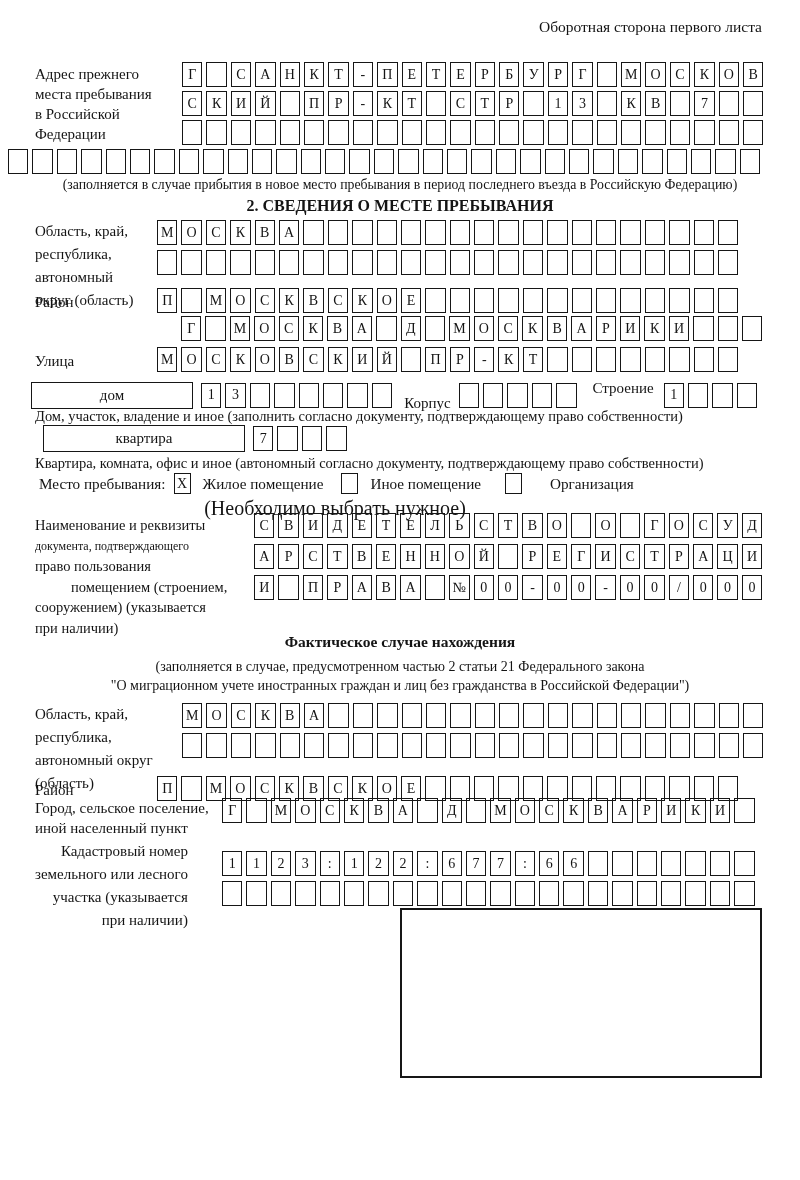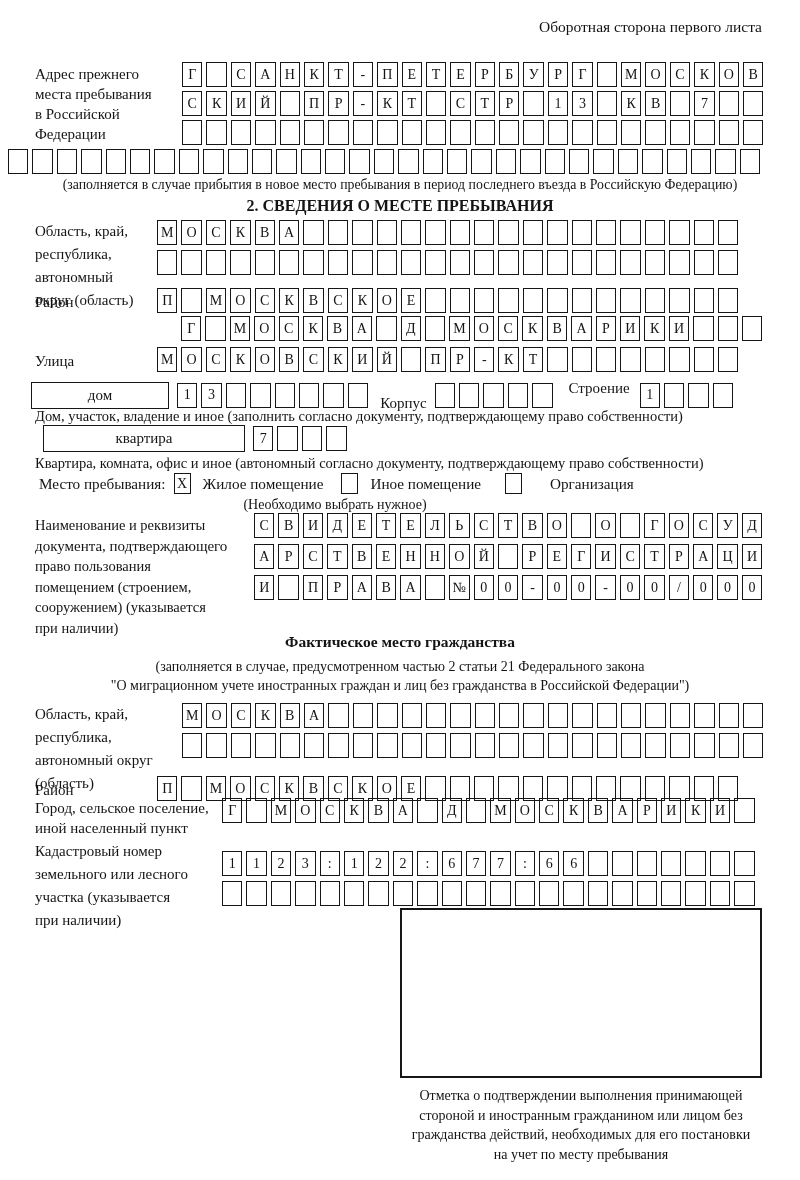--- a/index.html
+++ b/index.html
@@ -289,21 +289,21 @@
       <span class="cell"></span>
       <span class="cell"></span>
       <span class="cell"></span>
       <span class="cell"></span>
       <span class="cell"></span>
       <span class="cell"></span>
       <span class="cell"></span>
     </div>
 
   <div class="abs flexrow" style="left:31px;top:377px;">
-    <div class="bigbox" style="width:138px;">дом</div>
+    <div class="bigbox" style="width:162px;">дом</div>
     <div class="cells-inline" style="margin-left:8px;">
         <span class="cell">1</span>
         <span class="cell">3</span>
         <span class="cell"></span>
         <span class="cell"></span>
         <span class="cell"></span>
         <span class="cell"></span>
         <span class="cell"></span>
         <span class="cell"></span>
       </div>
@@ -338,27 +338,27 @@
 
   <div class="abs flexrow" style="left:39px;top:473px;font-size:15.2px;">
     <span>Место пребывания:</span>
     <span class="chk" style="margin-left:8px;">X</span>
     <span style="margin-left:12px;">Жилое помещение</span>
     <span class="chk" style="margin-left:18px;"></span>
     <span style="margin-left:12px;">Иное помещение</span>
     <span class="chk" style="margin-left:24px;"></span>
     <span style="margin-left:28px;">Организация</span>
   </div>
-  <div class="abs" style="left:160px;top:497px;width:350px;text-align:center;font-size:14px;">(Необходимо выбрать нужное)</div>
+  <div class="abs" style="left:160px;top:497px;width:350px;text-align:center;font-size:20px;">(Необходимо выбрать нужное)</div>
 
   <div class="abs" style="left:35px;top:515px;">
     <div style="font-size:14.5px;line-height:20.5px;">Наименование и реквизиты</div>
-    <div style="font-size:15px;line-height:20.5px;">документа, подтверждающего</div>
+    <div style="font-size:12px;line-height:20.5px;">документа, подтверждающего</div>
     <div style="font-size:14.5px;line-height:20.5px;">право пользования</div>
-    <div style="font-size:14.5px;line-height:20.5px;">помещением (строением,</div>
+    <div style="font-size:14.5px;line-height:20.5px;margin-left:36px;">помещением (строением,</div>
     <div style="font-size:14.5px;line-height:20.5px;">сооружением) (указывается</div>
     <div style="font-size:14.5px;line-height:20.5px;">при наличии)</div>
   </div>
   <div class="cellrow" style="left:254px;top:513px;">
       <span class="cell">С</span>
       <span class="cell">В</span>
       <span class="cell">И</span>
       <span class="cell">Д</span>
       <span class="cell">Е</span>
       <span class="cell">Т</span>
@@ -418,21 +418,21 @@
       <span class="cell">0</span>
       <span class="cell">-</span>
       <span class="cell">0</span>
       <span class="cell">0</span>
       <span class="cell">/</span>
       <span class="cell">0</span>
       <span class="cell">0</span>
       <span class="cell">0</span>
     </div>
 
-  <div class="abs center" style="top:633px;left:0;font-weight:bold;font-size:15.5px;">Фактическое место гражданства</div>
+  <div class="abs center" style="top:633px;left:0;font-weight:bold;font-size:15.5px;">Фактическое случае нахождения</div>
   <div class="abs center" style="top:659px;left:0;font-size:14px;">(заполняется в случае, предусмотренном частью 2 статьи 21 Федерального закона</div>
   <div class="abs center" style="top:678px;left:0;font-size:14px;">"О миграционном учете иностранных граждан и лиц без гражданства в Российской Федерации")</div>
 
   <div class="abs" style="left:35px;top:703px;">
     <div class="lbl23">Область, край,</div>
     <div class="lbl23">республика,</div>
     <div class="lbl23">автономный округ</div>
     <div class="lbl23">(область)</div>
   </div>
   <div class="cellrow" style="left:182px;top:703px;">
@@ -538,21 +538,21 @@
       <span class="cell">К</span>
       <span class="cell">В</span>
       <span class="cell">А</span>
       <span class="cell">Р</span>
       <span class="cell">И</span>
       <span class="cell">К</span>
       <span class="cell">И</span>
       <span class="cell"></span>
     </div>
 
-  <div class="abs" style="left:35px;top:840px;">
+  <div class="abs" style="left:35px;top:840px;text-align:right;">
     <div class="lbl23">Кадастровый номер</div>
     <div class="lbl23">земельного или лесного</div>
     <div class="lbl23">участка (указывается</div>
     <div class="lbl23">при наличии)</div>
   </div>
   <div class="cellrow" style="left:222px;top:851px;">
       <span class="cell">1</span>
       <span class="cell">1</span>
       <span class="cell">2</span>
       <span class="cell">3</span>
@@ -594,20 +594,14 @@
       <span class="cell"></span>
       <span class="cell"></span>
       <span class="cell"></span>
       <span class="cell"></span>
       <span class="cell"></span>
       <span class="cell"></span>
       <span class="cell"></span>
     </div>
 
   <div class="abs stampbox" style="left:400px;top:908px;width:362px;height:170px;"></div>
-  <div class="abs" style="left:392px;top:1086px;width:378px;">
-    <div class="stampcap">Отметка о подтверждении выполнения принимающей</div>
-    <div class="stampcap">стороной и иностранным гражданином или лицом без</div>
-    <div class="stampcap">гражданства действий, необходимых для его постановки</div>
-    <div class="stampcap">на учет по месту пребывания</div>
-  </div>
 
 </div>
 
 </body></html>

